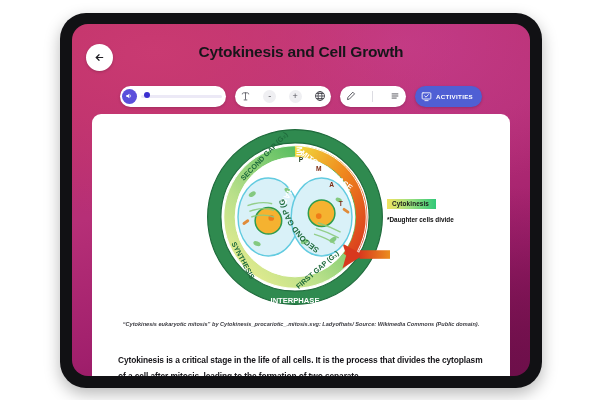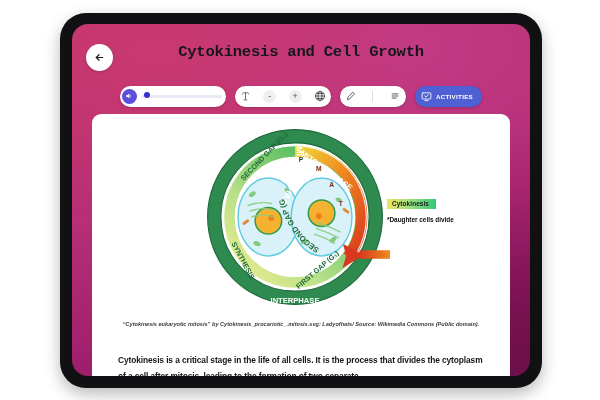--- a/index.html
+++ b/index.html
@@ -25,21 +25,21 @@
   }
   
   #app-header{position:absolute;left:0;top:0;width:458px;height:48px;}
   #back-button{
     position:absolute;left:14px;top:20px;width:27px;height:27px;border-radius:50%;
     background:#fff;display:flex;align-items:center;justify-content:center;
     box-shadow:0 1px 3px rgba(0,0,0,.2);cursor:pointer;
   }
   #page-title{
     position:absolute;left:0;top:19px;width:458px;text-align:center;
-    font-size:15.5px;font-weight:bold;color:#17161a;letter-spacing:-.2px;font-family:Liberation Mono, monospace;
+    font-size:15.5px;font-weight:bold;color:#17161a;letter-spacing:-.2px;
   }
   
   #toolbar{
     position:absolute;left:0;top:60px;width:458px;height:24px;
     display:flex;align-items:center;justify-content:center;gap:9px;
   }
   .pill{
     background:#fff;border-radius:13px;height:21px;display:flex;align-items:center;
     box-shadow:0 1px 3px rgba(0,0,0,.18);
   }

